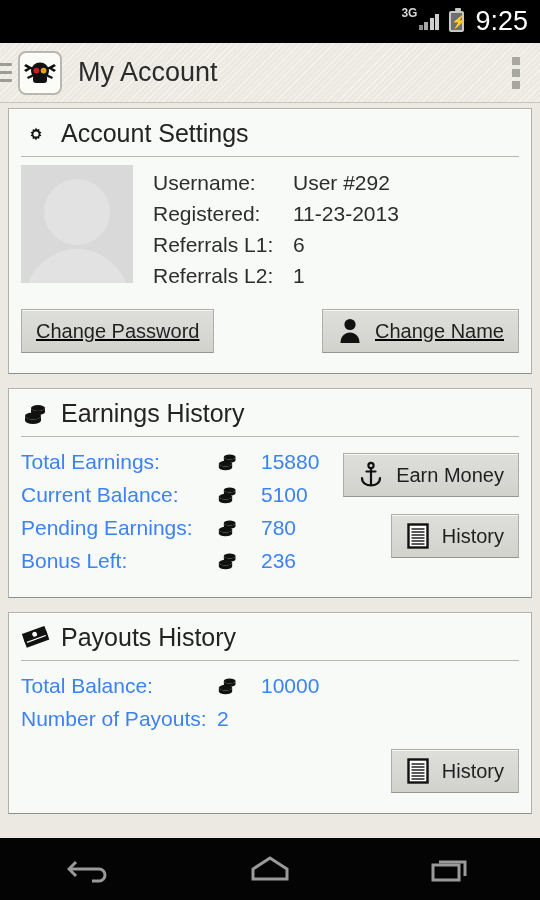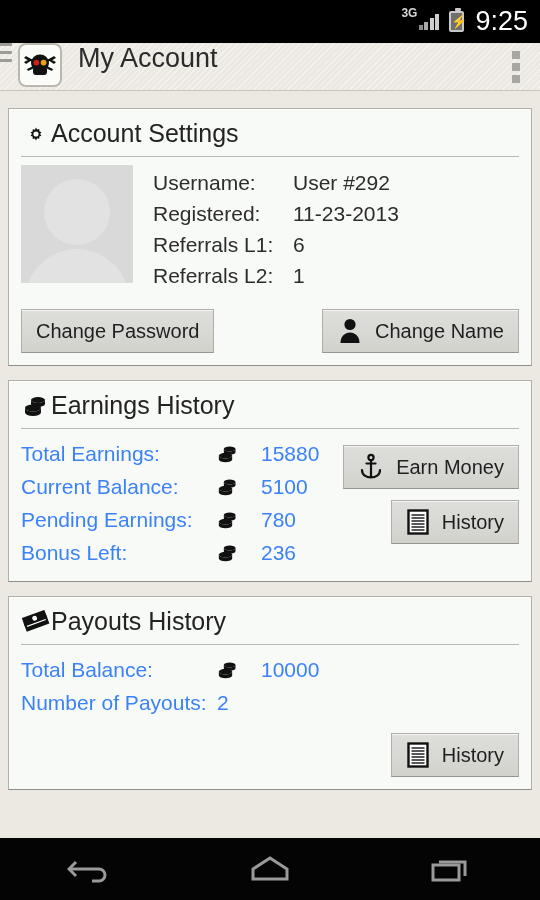--- a/index.html
+++ b/index.html
@@ -28,23 +28,23 @@
   .sb-batt { position:relative; width:15px; height:21px; border:2px solid #c9c9c9;
              border-radius:2px; background:#6f6f6f; margin-left:3px; }
   .sb-batt::before { content:""; position:absolute; top:-5px; left:3.5px;
              width:6px; height:3px; background:#c9c9c9; border-radius:1px; }
   .sb-batt .bolt { position:absolute; inset:0; color:#e9e9e9; font-size:13px;
              line-height:17px; text-align:center; font-weight:bold; }
   .sb-time { font-size:27px; color:#fff; letter-spacing:0px; margin-left:4px; }
 
   
   .actionbar {
-    height:48px;
+    height:60px;
     background:linear-gradient(#eceae2,#e4e2d9);
-    display:flex; position:relative;
+    display:flex; align-items:center; position:relative;
     border-bottom:1px solid #c8c5bb;
     background-image:repeating-linear-gradient(135deg, rgba(255,255,255,.45) 0 1px, rgba(0,0,0,0) 1px 4px);
   }
   .ab-hamburger { width:16px; margin-left:-4px; display:flex; flex-direction:column; gap:5px; }
   .ab-hamburger i { display:block; height:3px; background:#9d9c95; border-radius:1px; }
   .ab-appicon {
     width:44px; height:44px; margin-left:6px; border-radius:8px;
     background:#fbfbf8; border:2px solid #b9b7ae;
     display:flex; align-items:center; justify-content:center;
     box-shadow:inset 0 0 0 1px #fff;
@@ -60,59 +60,59 @@
 
   .card {
     background:#f8faf7;
     border:1px solid #b3b1a8;
     border-bottom-color:#908e86;
     margin-bottom:14px;
     box-shadow:0 1px 0 rgba(255,255,255,.9) inset;
   }
   .card-head { display:flex; align-items:center; padding:10px 12px 8px 12px; }
   .card-head .ch-icon { width:30px; display:flex; align-items:center; justify-content:center; }
-  .card-head .ch-title { font-size:25px; color:#232323; }
+  .card-head .ch-title { font-size:25px; color:#232323; margin-left:10px; }
   .card-rule { height:1px; background:#b9b7ae; margin:0 12px; }
-  .card-body { padding:8px 12px 12px 12px; position:relative; }
+  .card-body { padding:8px 12px 20px 12px; position:relative; }
 
   
   .acct-row { display:flex; }
   .avatar {
     width:112px; height:118px; background:#d9d9d9; flex:none;
     position:relative; overflow:hidden;
   }
   .avatar .head { position:absolute; width:66px; height:66px; border-radius:50%;
      background:#e2e2e2; left:23px; top:14px; }
   .avatar .body { position:absolute; width:104px; height:66px; border-radius:52px 52px 0 0;
      background:#e2e2e2; left:4px; top:84px; }
   .kv { margin-left:20px; flex:1; padding-top:2px; }
   .kv-row { display:flex; font-size:21px; color:#2d2d2d; line-height:31px; }
   .kv-key { width:140px; flex:none; }
   .kv-val { }
 
-  .btn-row { display:flex; justify-content:space-between; align-items:center; margin-top:18px; }
+  .btn-row { display:flex; justify-content:space-between; align-items:center; margin-top:18px;text-decoration:underline; }
   .btn {
     background:linear-gradient(#dededb,#d2d2cd);
     border:1px solid #b0aea6;
     border-bottom-color:#96948c;
     padding:0 14px; height:44px;
     display:inline-flex; align-items:center; gap:12px;
     font-size:20px; color:#1f1f1f;
     box-shadow:0 1px 0 rgba(255,255,255,.75) inset;
   }
   .btn.wide-left { min-width:186px; justify-content:center; }
   .btn.wide-right { min-width:174px; }
 
   
   .stat-wrap { display:flex; }
   .stats { flex:1; }
   .stat-row { display:flex; font-size:21px; color:#3b82f6; line-height:33px; align-items:center; }
   .stat-key { width:196px; flex:none; }
   .stat-val { display:flex; align-items:center; gap:22px; }
-  .side-btns { display:flex; flex-direction:column; gap:11px; align-items:flex-end;
+  .side-btns { display:flex; flex-direction:column; gap:17px; align-items:flex-end;
                justify-content:flex-start; padding-top:8px; }
   .payout-btns { display:flex; justify-content:flex-end; margin-top:14px; }
 
   
   .navbar { position:absolute; left:0; right:0; bottom:0; height:62px; background:#040404;
             display:flex; align-items:center; justify-content:space-around; }
   .navbar .nb { width:70px; height:40px; display:flex; align-items:center; justify-content:center; }
 
   svg { display:block; }
 </style>

